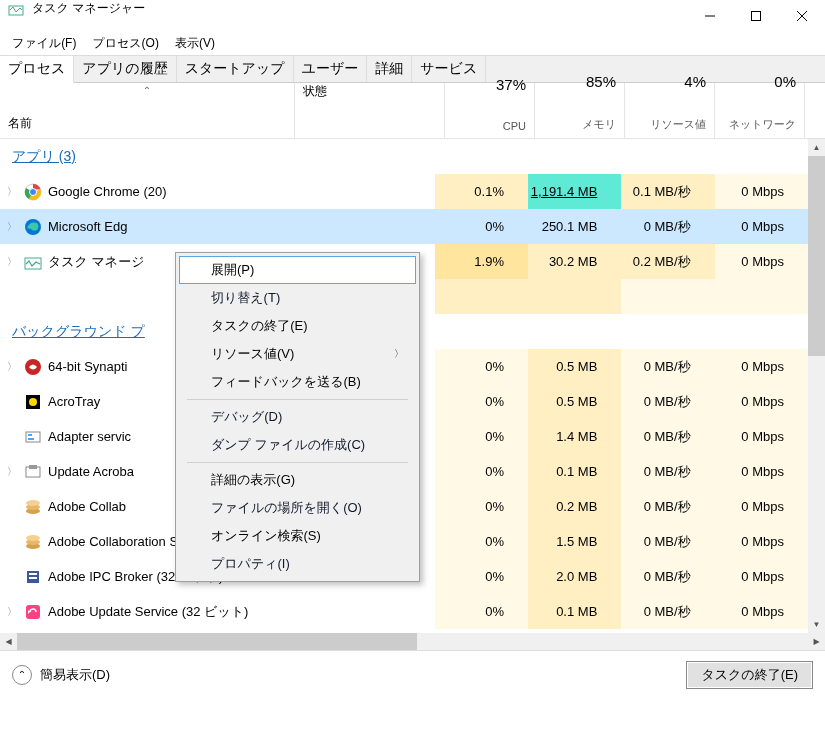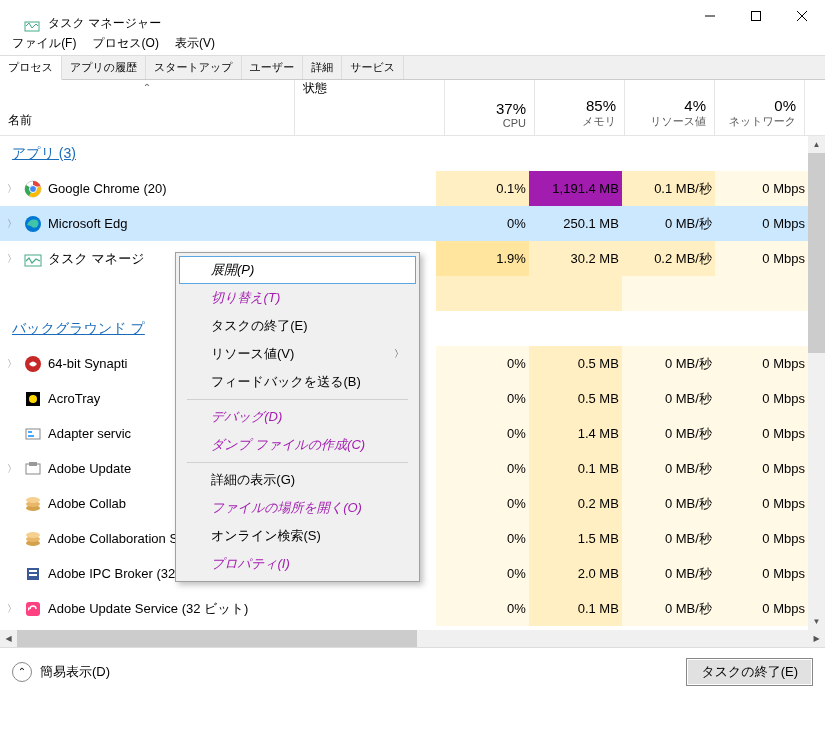--- a/index.html
+++ b/index.html
@@ -1,66 +1,66 @@
 <!DOCTYPE html>
 <html><head>
 <meta charset="utf-8">
 <style>
 * { margin: 0; padding: 0; box-sizing: border-box; font-family: "Yu Gothic UI", "Meiryo", sans-serif; }
 body { background: #fff; width: 825px; height: 737px; overflow: hidden; position: relative; }
 
-.titlebar { height: 32px; display: flex; align-items: flex-end; padding-left: 24px; }
+.titlebar { height: 32px; display: flex; align-items: flex-start; padding-left: 8px; }
 .titlebar-icon { width: 16px; height: 16px; margin-right: 8px; }
 .titlebar-text { font-size: 12px; flex: 1; }
 .win-controls { display: flex; }
 .win-btn { width: 46px; height: 32px; display: flex; align-items: center; justify-content: center; cursor: pointer; }
 .win-btn svg { width: 10px; height: 10px; }
 
 .menubar { height: 24px; display: flex; align-items: center; padding-left: 4px; font-size: 12px; border-bottom: 1px solid #ddd; }
 .menu-item { padding: 2px 8px; cursor: pointer; }
 
-.tabs { display: flex; font-size: 11px; border-bottom: 1px solid #ccc; background: #f0f0f0; }
+.tabs { display: flex; font-size: 14px; border-bottom: 1px solid #ccc; background: #f0f0f0; }
 .tab { padding: 4px 8px; cursor: pointer; border-right: 1px solid #ddd; background: #f0f0f0; }
 .tab.active { background: #fff; border-bottom: 1px solid #fff; margin-bottom: -1px; }
 
 .header-row { display: flex; height: 56px; border-bottom: 1px solid #e5e5e5; font-size: 12px; position: relative; }
 .header-name { width: 295px; display: flex; align-items: flex-end; padding: 0 8px 6px 8px; border-right: 1px solid #e5e5e5; position: relative; }
 .header-status { width: 150px; display: flex; align-items: flex-start; padding: 0 8px 6px 8px; border-right: 1px solid #e5e5e5; }
-.header-col { width: 90px; border-right: 1px solid #e5e5e5; display: flex; flex-direction: column; align-items: flex-end; justify-content: flex-end; padding: 0 8px 6px 0; }
+.header-col { width: 90px; border-right: 1px solid #e5e5e5; display: flex; flex-direction: column; align-items: flex-end; justify-content: flex-end; padding: 0 8px 6px 0; gap: 27px; }
 .header-pct { font-size: 15px; }
 .header-lbl { font-size: 11px; color: #555; }
 .sort-chevron { position: absolute; top: 2px; left: 50%; transform: translateX(-50%); color: #666; font-size: 10px; }
 
 .body-area { height: 494px; overflow: hidden; position: relative; }
 .scroll-indicator { position: absolute; right: 0; top: 0; width: 17px; height: 100%; background: #f0f0f0; }
 .scroll-arrow { width: 17px; height: 17px; display: flex; align-items: center; justify-content: center; font-size: 8px; color: #555; }
 .scroll-thumb { position: absolute; top: 17px; width: 17px; height: 200px; background: #ccc; }
 
 .rows { width: 808px; }
 .group-header { height: 35px; display: flex; align-items: center; padding-left: 12px; font-size: 14px; color: #1a6bb8; text-decoration: underline; }
 .row { height: 35px; display: flex; align-items: center; font-size: 13px; }
 .row.selected { background: #cce8ff; }
 .cell-name { width: 445px; display: flex; align-items: center; padding-left: 4px; }
 .expand { width: 16px; text-align: center; color: #666; font-size: 10px; cursor: pointer; visibility: hidden; }
 .expand.visible { visibility: visible; }
 .app-icon { width: 18px; height: 18px; margin: 0 6px 0 4px; flex-shrink: 0; }
-.cell-cpu, .cell-mem, .cell-disk, .cell-net { width: 95px; text-align: left; padding-right: 3px; height: 100%; display: flex; align-items: center; justify-content: flex-end; }
+.cell-cpu, .cell-mem, .cell-disk, .cell-net { width: 95px; text-align: left; padding-right: 24px; height: 100%; display: flex; align-items: center; justify-content: flex-end; }
 
 .heat0 { background: #fff9e6; }
 .heat1 { background: #ffefc2; }
 .heat2 { background: #ffe59e; }
-.heat3 { background: #a21caf; }
+.heat3 { background: #5eead4; text-decoration: underline; }
 .heat-sel { background: #cce8ff; }
 
 .context-menu { position: absolute; top: 252px; left: 175px; width: 245px; background: #f0f0f0; border: 1px solid #a0a0a0; box-shadow: 3px 3px 6px rgba(0,0,0,0.25); font-size: 13px; padding: 3px; z-index: 100; }
 .ctx-item { padding: 5px 12px 5px 32px; cursor: pointer; display: flex; align-items: center; justify-content: space-between; }
-.ctx-item.disabled { color: #a21caf; cursor: default; font-style: italic; }
+.ctx-item.disabled { color: #0f172a; cursor: default; }
 .ctx-sep { height: 1px; background: #d0d0d0; margin: 3px 8px; }
 .ctx-arrow { font-size: 10px; }
-.ctx-item.highlighted { background: #fff; border: 1px solid #5aa7e4; padding: 4px 11px 4px 31px; font-style: italic; }
+.ctx-item.highlighted { background: #fff; border: 1px solid #5aa7e4; padding: 4px 11px 4px 31px; }
 
 .hscroll { height: 17px; background: #f0f0f0; display: flex; align-items: center; }
 .hscroll-arrow { width: 17px; height: 17px; display: flex; align-items: center; justify-content: center; font-size: 8px; color: #555; }
 .hscroll-track { flex: 1; height: 17px; position: relative; }
 .hscroll-thumb { position: absolute; left: 0; width: 400px; height: 17px; background: #ccc; }
 
 .footer { height: 48px; border-top: 1px solid #ddd; display: flex; align-items: center; justify-content: space-between; padding: 0 12px; }
 .fewer-details { display: flex; align-items: center; gap: 8px; font-size: 13px; cursor: pointer; }
 .circle-btn { width: 20px; height: 20px; border: 1px solid #888; border-radius: 50%; display: flex; align-items: center; justify-content: center; font-size: 10px; }
 .end-task-btn { padding: 4px 14px; font-size: 13px; border: 1px solid #888; background: #e1e1e1; cursor: pointer; box-shadow: inset 0 0 0 1px #fff; }
@@ -235,21 +235,21 @@
         <div class="cell-disk heat0">0 MB/秒</div>
         <div class="cell-net heat0">0 Mbps</div>
       </div>
       <div class="row">
         <div class="cell-name">
           <span class="expand visible">〉</span>
           <span class="app-icon"><svg viewBox="0 0 18 18">
               <rect x="2" y="4" width="14" height="10" fill="#fff" stroke="#888"></rect>
               <rect x="5" y="2" width="8" height="4" fill="#999"></rect>
             </svg></span>
-          <span>Adobe Update</span>
+          <span>Update Acroba</span>
         </div>
         <div class="cell-cpu heat0">0%</div>
         <div class="cell-mem heat1">0.1 MB</div>
         <div class="cell-disk heat0">0 MB/秒</div>
         <div class="cell-net heat0">0 Mbps</div>
       </div>
       <div class="row">
         <div class="cell-name">
           <span class="expand ">〉</span>
           <span class="app-icon"><svg viewBox="0 0 18 18">

